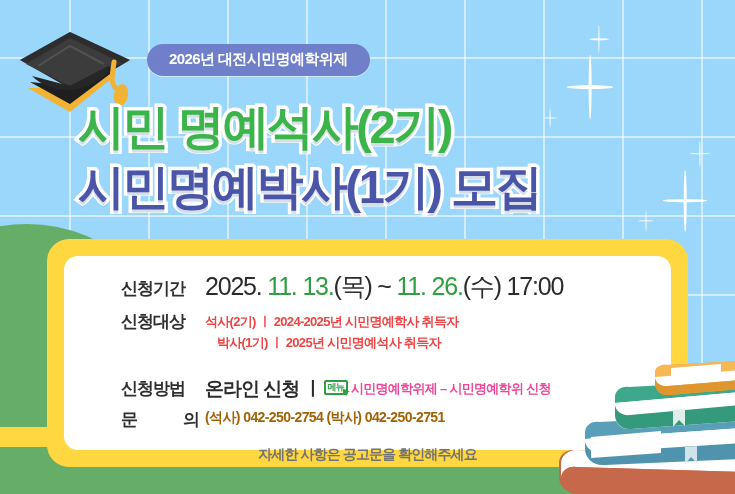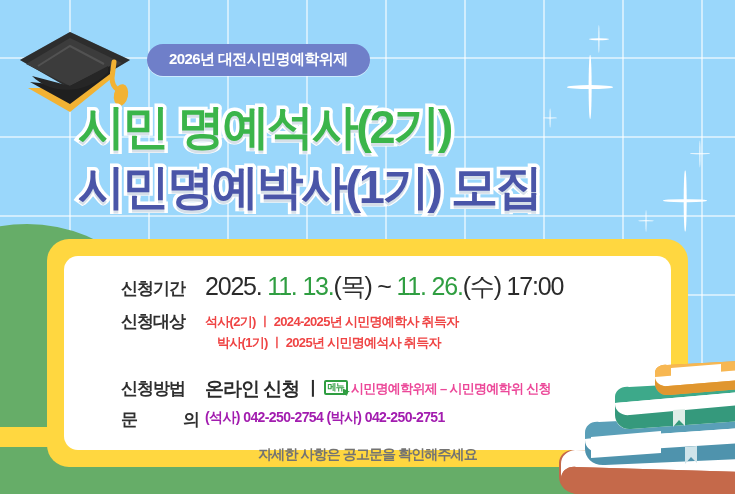--- a/index.html
+++ b/index.html
@@ -212,21 +212,21 @@
     vertical-align:middle;
     line-height:1;
   }
 
   
   .row-contact{margin-bottom:16px;}
   .contact-text{
     font-size:14px;
     font-weight:bold;
     letter-spacing:-0.6px;
-    color:#a21caf;
+    color:#a16207;
     white-space:nowrap;
     line-height:1.2;
   }
 
   
   .footnote{
     text-align:center;
     color:#737373;
     font-size:14px;
     font-weight:bold;

